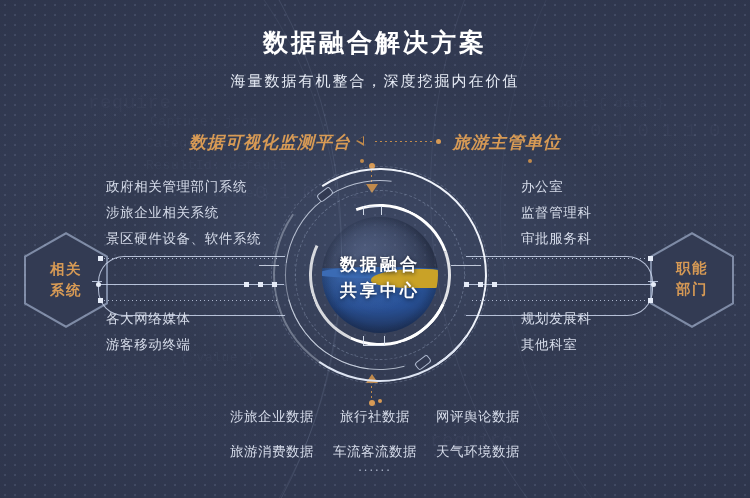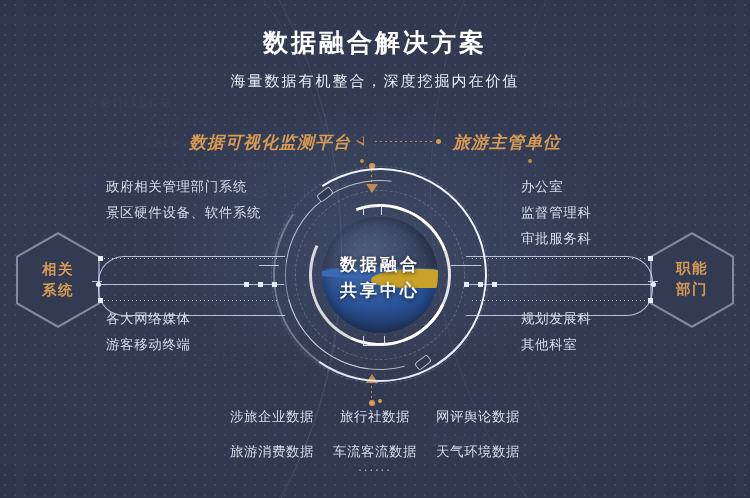--- a/index.html
+++ b/index.html
@@ -98,21 +98,21 @@
     row-gap:4px;column-gap:4px;justify-items:center;gap:9px;
   }
   #bottomgrid .item{color:#d6dcea;font-size:13.5px;letter-spacing:.5px;white-space:nowrap;line-height:26px;}
   #ellipsis{
     position:absolute;left:0;right:0;top:459px;text-align:center;
     color:#aab3c8;font-size:13px;letter-spacing:2px;
   }
 
   
   .hexwrap{position:absolute;width:84px;height:96px;}
-  #hex-left{left:16px;top:232px;}
+  #hex-left{left:24px;top:232px;}
   #hex-right{left:650px;top:232px;font-family:Liberation Mono, monospace;}
   .hex{
     position:absolute;inset:0;
     clip-path:polygon(50% 0%,100% 25%,100% 75%,50% 100%,0% 75%,0% 25%);
     background:rgba(190,205,235,0.55);
   }
   .hex-in{
     position:absolute;left:2px;top:2.4px;right:2px;bottom:2.4px;
     clip-path:polygon(50% 0%,100% 25%,100% 75%,50% 100%,0% 75%,0% 25%);
     background:#333b53;
@@ -319,20 +319,21 @@
       <div id="gold"></div>
     </div>
     <div id="coretext">
       <div>数据融合</div>
       <div>共享中心</div>
     </div>
   </div>
 
   <div class="col" id="col-lt">
     <div class="item">政府相关管理部门系统</div>
+    <div class="item">涉旅企业相关系统</div>
     <div class="item">景区硬件设备、软件系统</div>
   </div>
 
   <div class="col" id="col-lb">
     <div class="item">各大网络媒体</div>
     <div class="item">游客移动终端</div>
   </div>
 
   <div class="col" id="col-rt">
     <div class="item">办公室</div>

